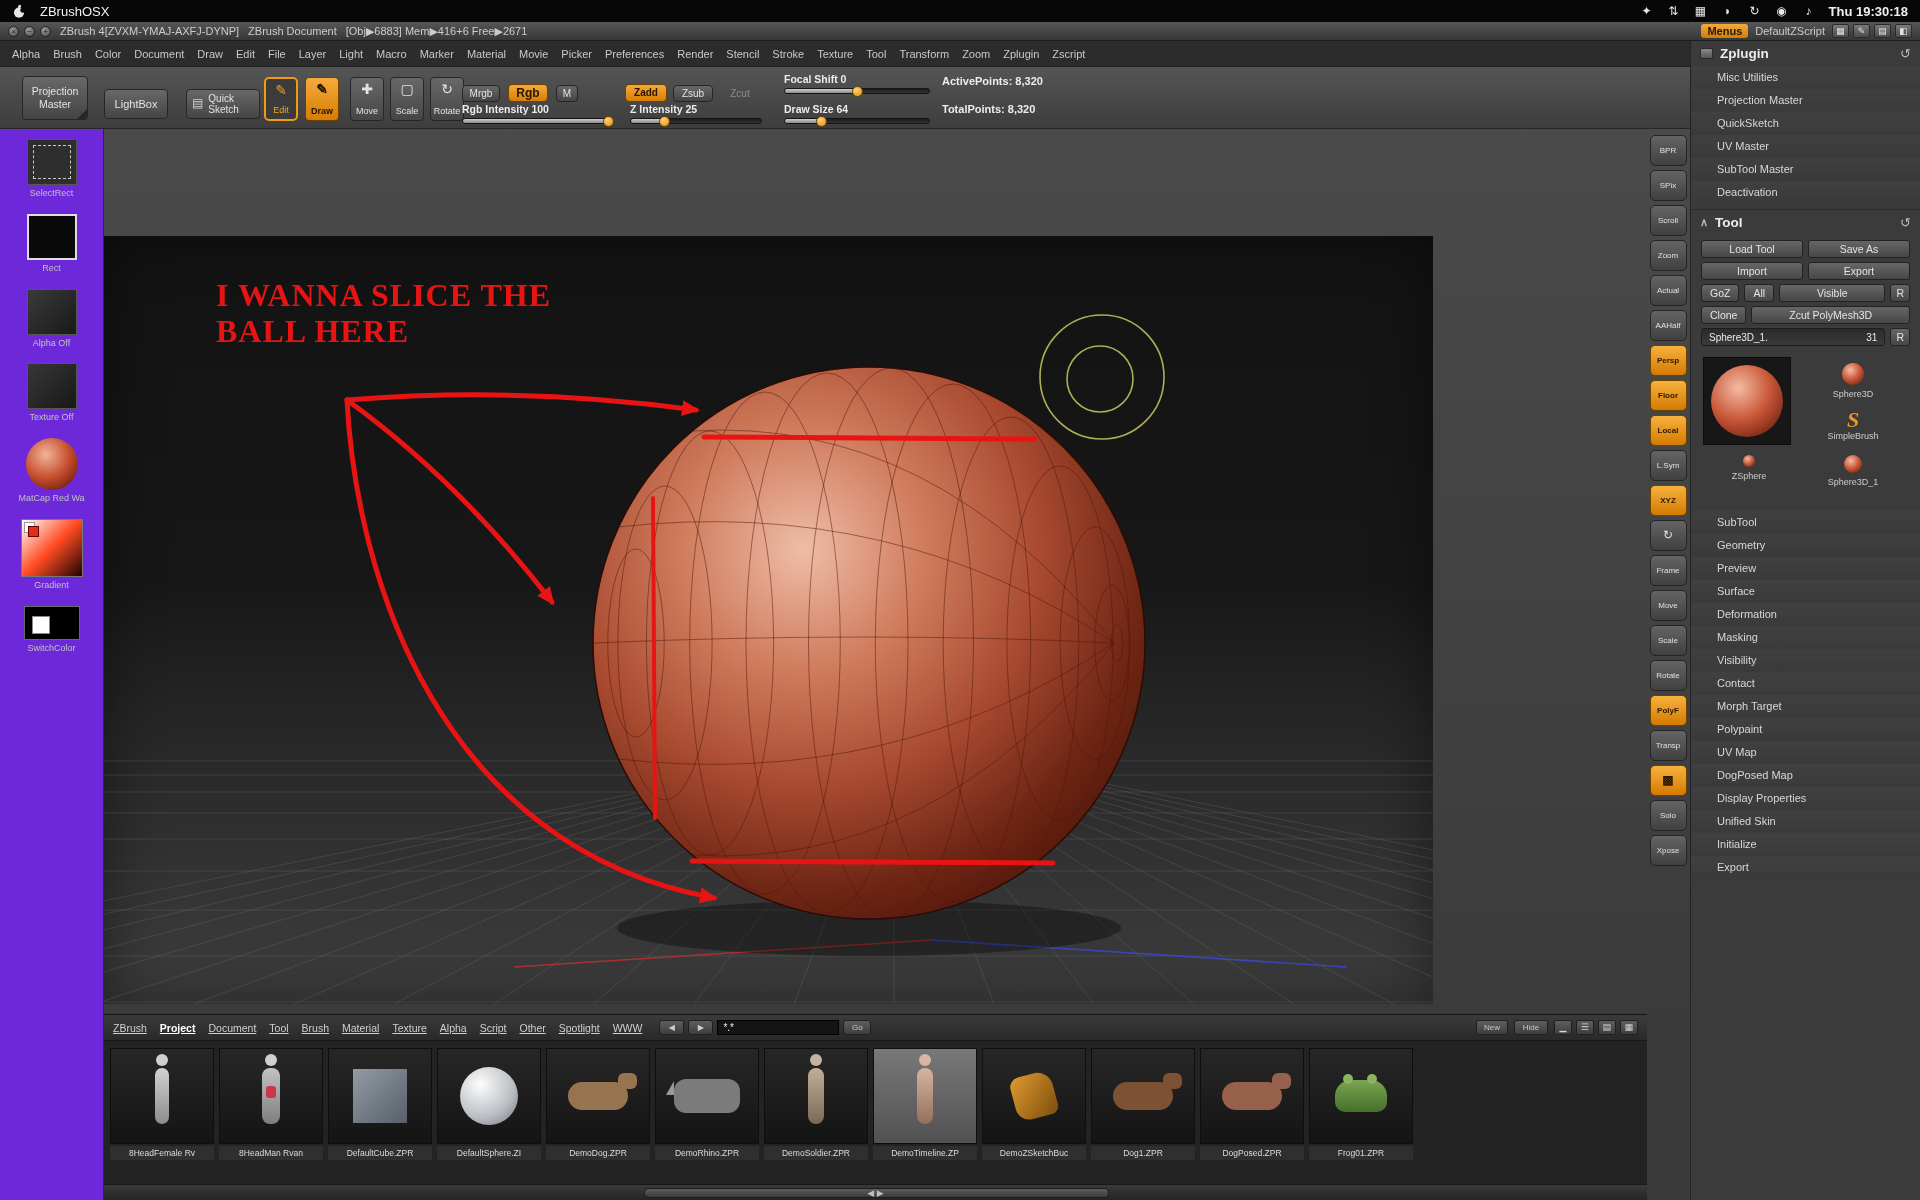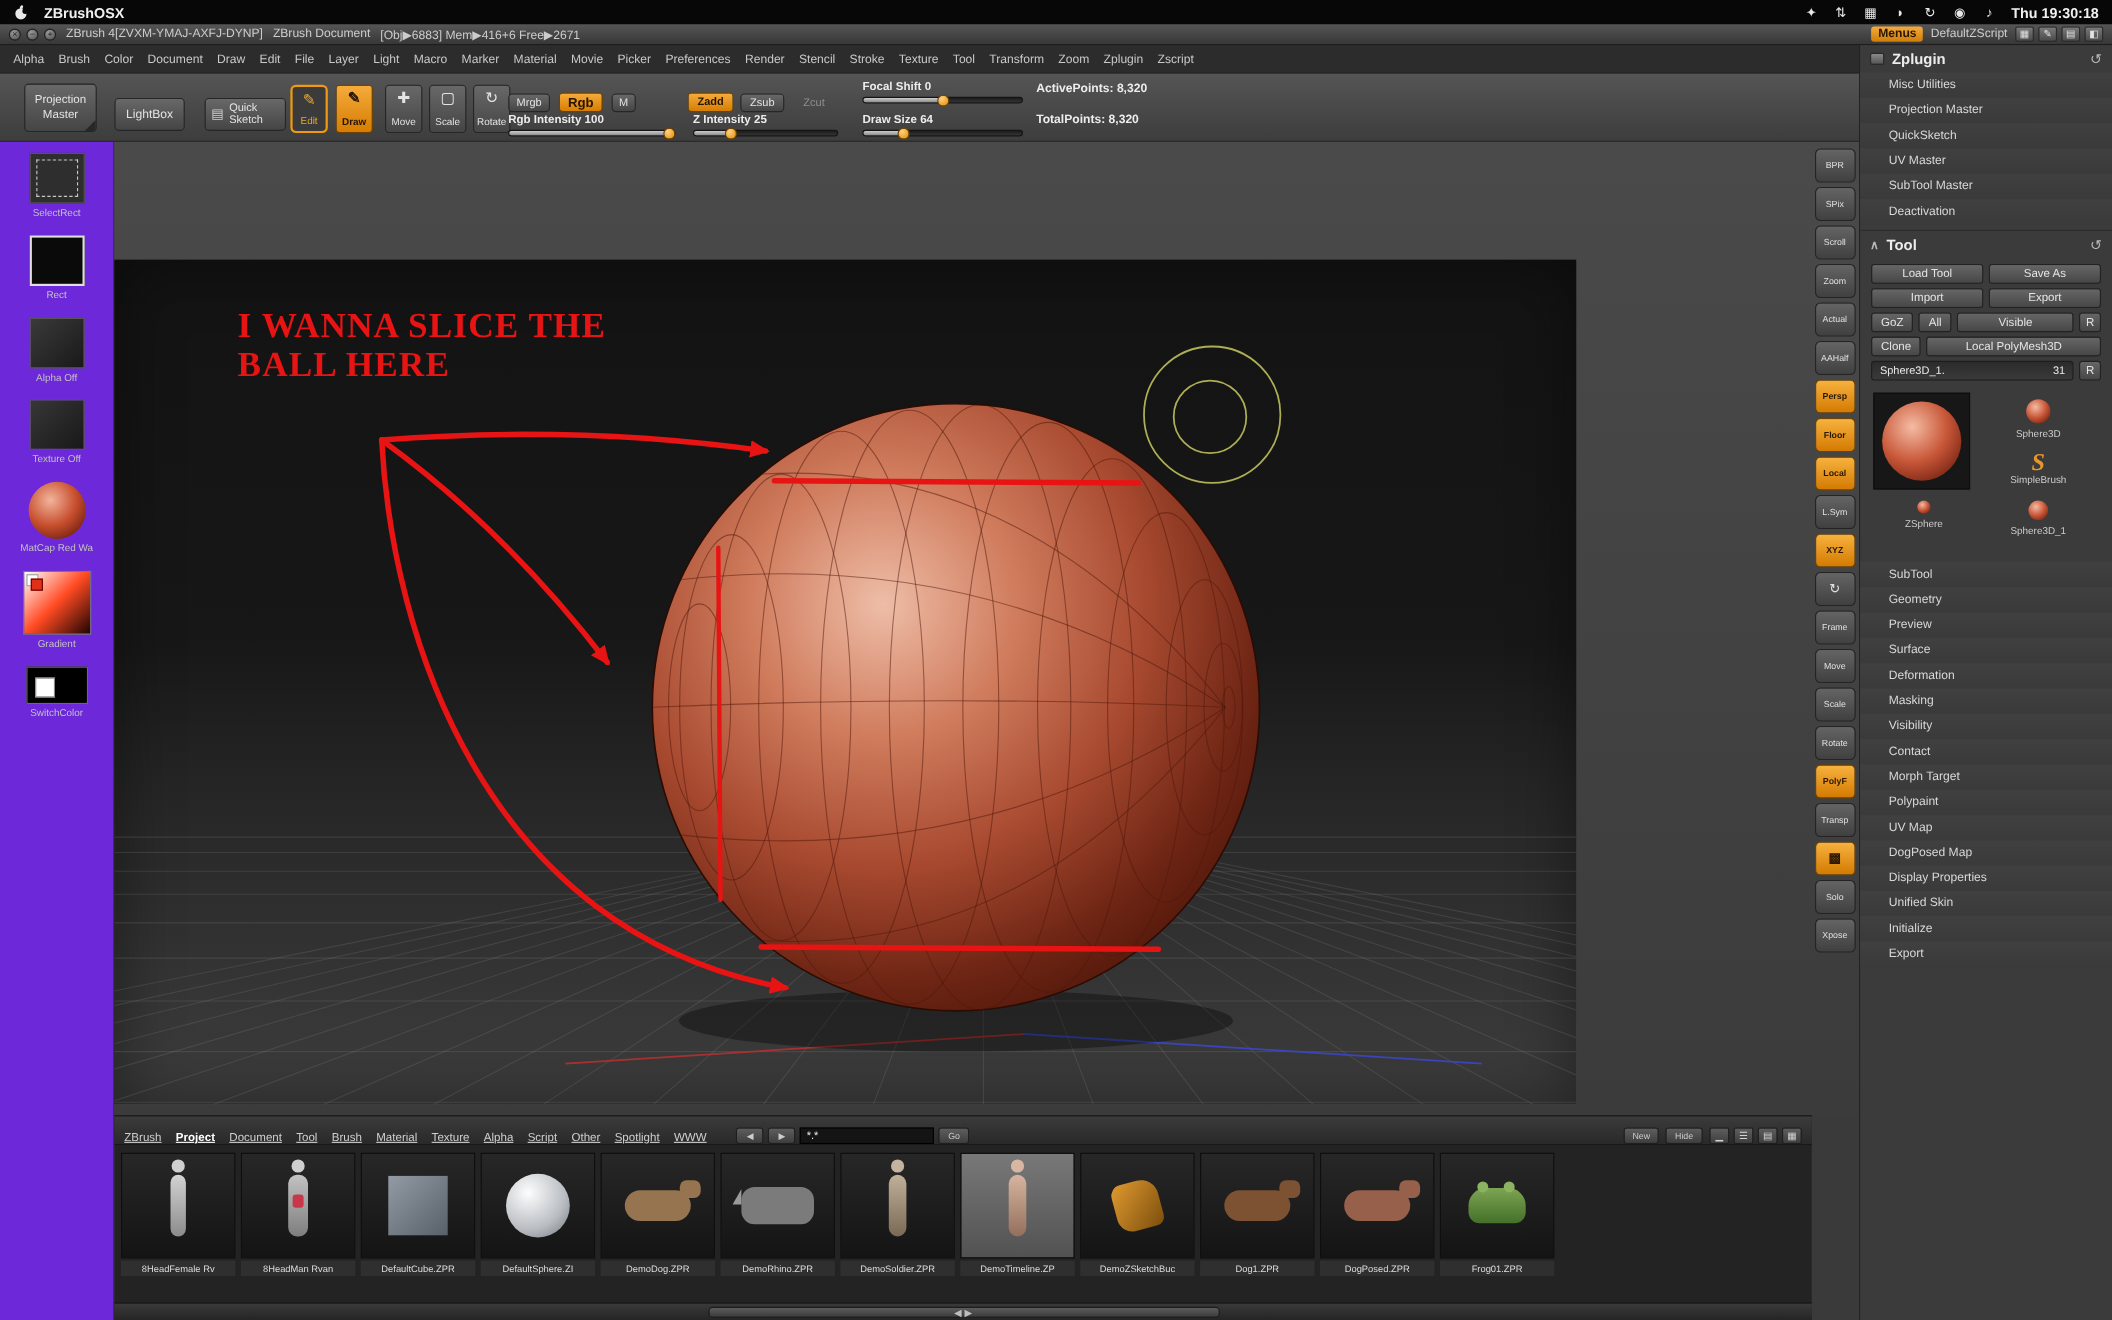--- a/index.html
+++ b/index.html
@@ -1,21 +1,21 @@
 <!DOCTYPE html>
 <html><head>
 <meta charset="utf-8">
 <style>
 *{margin:0;padding:0;box-sizing:border-box}
 html,body{width:1920px;height:1200px;overflow:hidden;background:#222;font-family:"Liberation Sans",sans-serif;-webkit-font-smoothing:antialiased}
 #root{position:absolute;top:0;left:0;width:1920px;height:1200px;background:#3a3a3a}
 
 
 .menubar{position:absolute;top:0;left:0;right:0;height:22px;background:#070707;color:#f0f0f0;display:flex;align-items:center;gap:14px;padding:0 12px;font-size:13px;z-index:50}
-.mb-app{font-weight:bold}
+.mb-app{font-weight:normal}
 .mb-right{margin-left:auto;display:flex;align-items:center;gap:15px;font-size:12px;color:#e8e8e8}
 .mb-clock{font-weight:bold;font-size:13px}
 .status-ic{display:inline-block;min-width:12px;text-align:center}
 
 
 .titlebar{position:absolute;top:22px;left:0;right:0;height:19px;background:linear-gradient(#565656,#373737);border-bottom:1px solid #1d1d1d;display:flex;align-items:center;gap:9px;padding:0 8px;font-size:11px;color:#cccccc;z-index:49}
 .win-btn{width:11px;height:11px;border-radius:50%;background:radial-gradient(circle at 35% 30%,#9a9a9a,#4c4c4c);border:1px solid #202020;color:#1c1c1c;font-size:8px;line-height:9px;text-align:center}
 .tb-right{margin-left:auto;display:flex;align-items:center;gap:7px}
 .menus-badge{background:linear-gradient(#f4ab3e,#cf7d05);color:#2a1700;font-weight:bold;padding:0 6px;height:14px;line-height:14px;border-radius:3px}
 .tb-ic{width:17px;height:14px;background:linear-gradient(#7a7a7a,#4a4a4a);border:1px solid #2a2a2a;border-radius:2px;font-size:9px;color:#e2e2e2;text-align:center;line-height:12px}
@@ -106,21 +106,21 @@
 .rb72{width:72px;height:72px}.rb22{width:22px;height:22px}.rb12{width:12px;height:12px}.rb18{width:18px;height:18px}
 .cell{position:absolute;width:108px;text-align:center;font-size:9px;color:#cccccc;line-height:1.3}
 .cell-tr{left:100px;top:8px}
 .cell-mr{left:100px;top:54px}
 .cell-bl{left:-4px;top:100px}
 .cell-br{left:100px;top:100px}
 .sb-ic{font-family:"Liberation Serif",serif;font-style:italic;font-weight:bold;font-size:22px;color:#e8952a;line-height:1;display:block}
 
 
 .tray{position:absolute;left:104px;top:1014px;width:1543px;height:186px;background:#232323;border-top:1px solid #151515}
-.tray-top{height:26px;display:flex;align-items:flex-end;gap:11px;padding:0 9px;font-size:10.5px;color:#cfcfcf;background:linear-gradient(#3b3b3b,#292929);border-bottom:1px solid #181818}
+.tray-top{height:26px;display:flex;align-items:center;gap:1px;padding:0 9px;font-size:10.5px;color:#cfcfcf;background:linear-gradient(#3b3b3b,#292929);border-bottom:1px solid #181818}
 .ttab{text-decoration:underline;white-space:nowrap}
 .ttab.active{color:#ffffff;font-weight:bold}
 .tray-nav{display:flex;gap:4px;align-items:center;margin-left:16px}
 .nav-btn{width:25px;height:15px;background:linear-gradient(#5e5e5e,#3e3e3e);border:1px solid #1f1f1f;border-radius:3px;color:#cccccc;font-size:8px;line-height:13px;text-align:center}
 .search{width:122px;height:15px;background:#141414;border:1px solid #000;color:#eeeeee;font-size:10px;padding:0 5px;font-family:"Liberation Sans",sans-serif}
 .tray-right{margin-left:auto;display:flex;gap:6px;align-items:center}
 .view-ic{width:18px;height:15px;background:linear-gradient(#5e5e5e,#3e3e3e);border:1px solid #1f1f1f;border-radius:2px;color:#d5d5d5;font-size:9px;line-height:13px;text-align:center}
 .thumbs{display:flex;gap:5px;padding:7px 6px 0 6px;align-items:flex-start}
 .tile{width:104px}
 .timg{position:relative;width:104px;height:96px;background:linear-gradient(#272727,#141414);border:1px solid #0e0e0e;display:flex;align-items:center;justify-content:center;overflow:hidden}
@@ -564,21 +564,21 @@
         <div class="tbtn grow">Export</div>
       </div>
       <div class="trow">
         <div class="tbtn">GoZ</div>
         <div class="tbtn">All</div>
         <div class="tbtn grow">Visible</div>
         <div class="tbtn" style="padding:0 5px">R</div>
       </div>
       <div class="trow">
         <div class="tbtn">Clone</div>
-        <div class="tbtn grow">Local PolyMesh3D</div>
+        <div class="tbtn grow">Zcut PolyMesh3D</div>
       </div>
       <div class="trow">
         <div class="tslide">
           <span>Sphere3D_1.</span>
           <span class="val">31</span>
         </div>
         <div class="tbtn" style="padding:0 5px">R</div>
       </div>
     </div>
     <div class="tool-thumbs">

